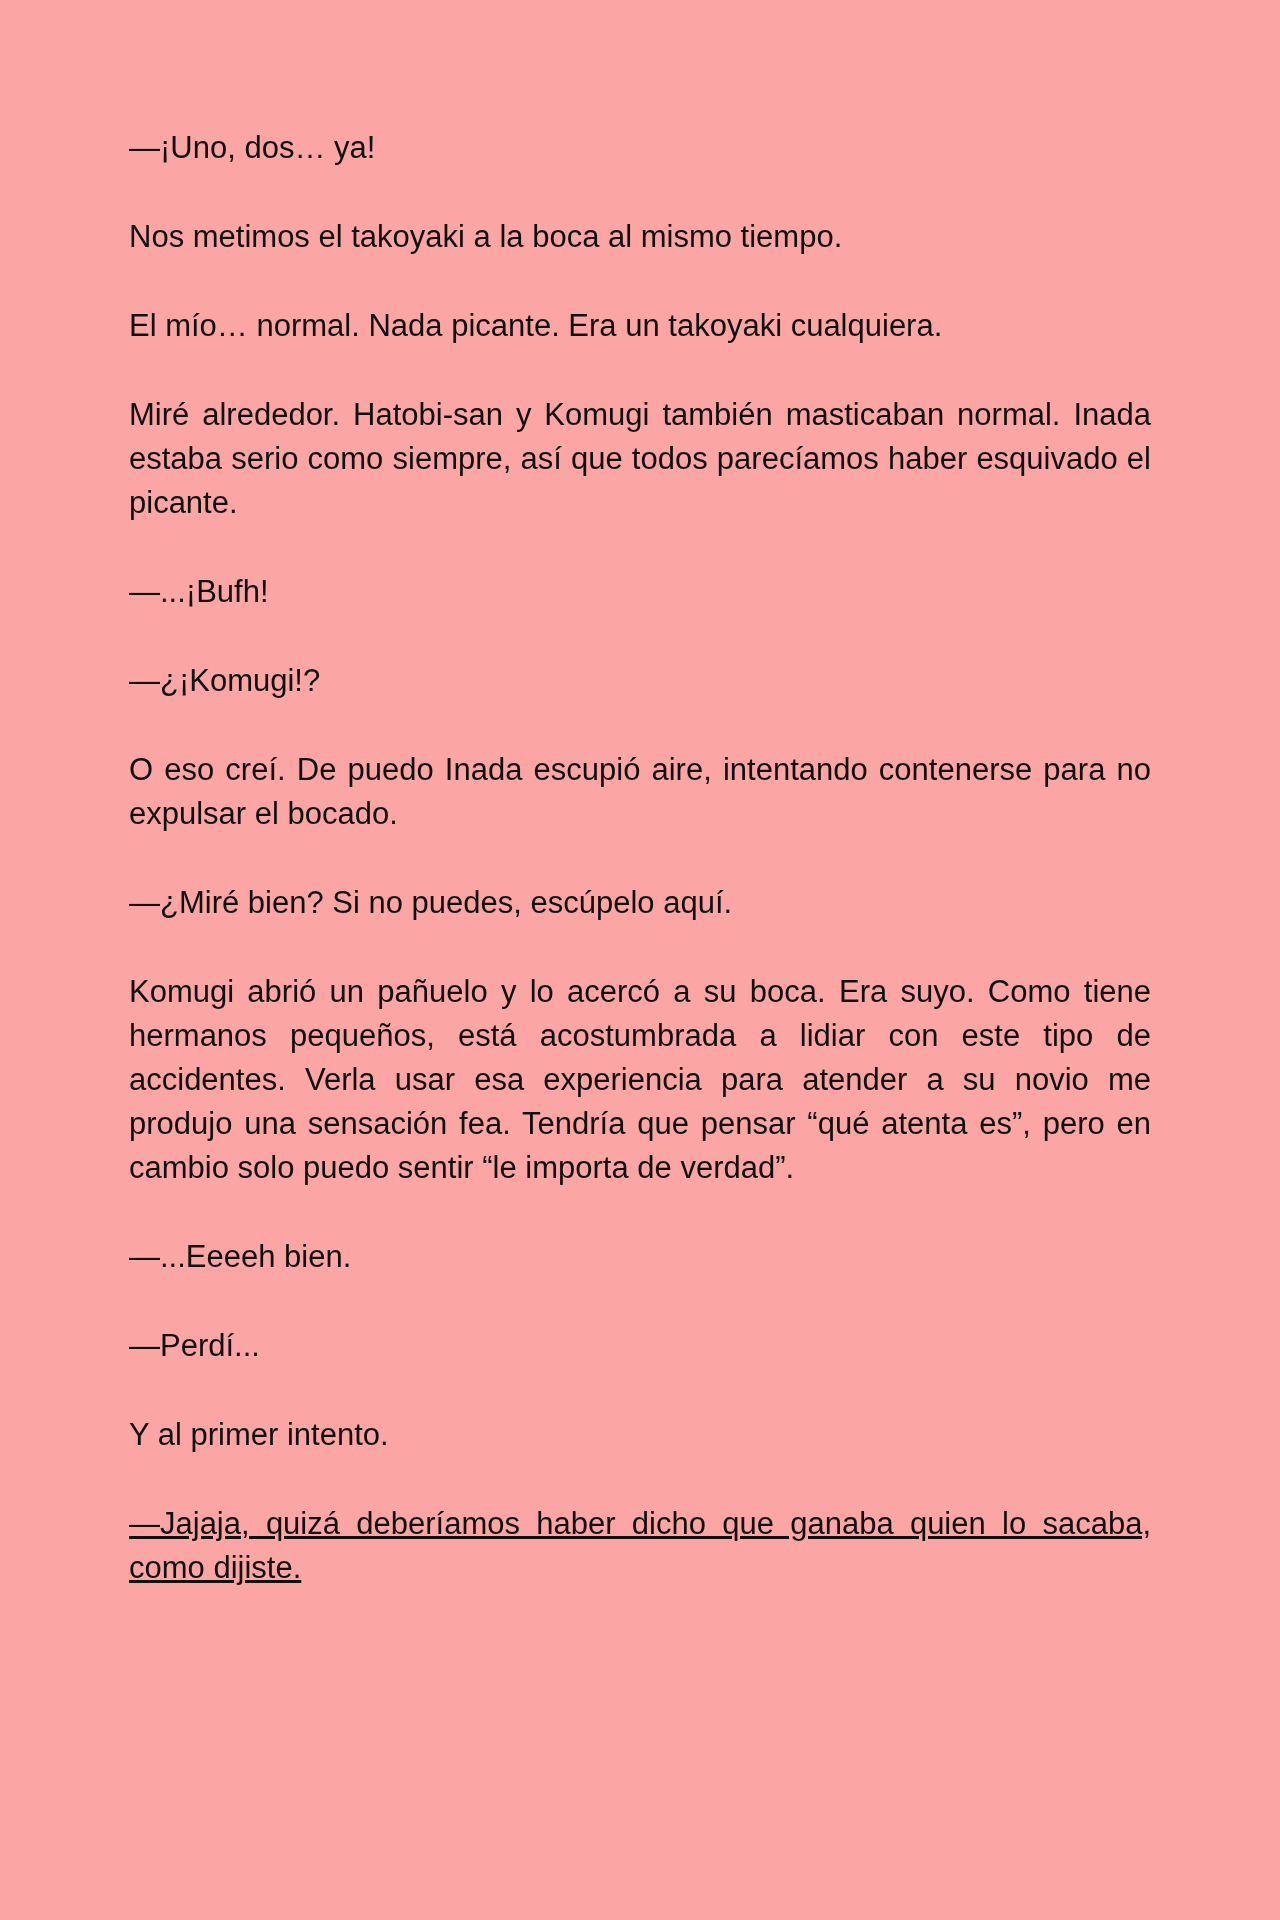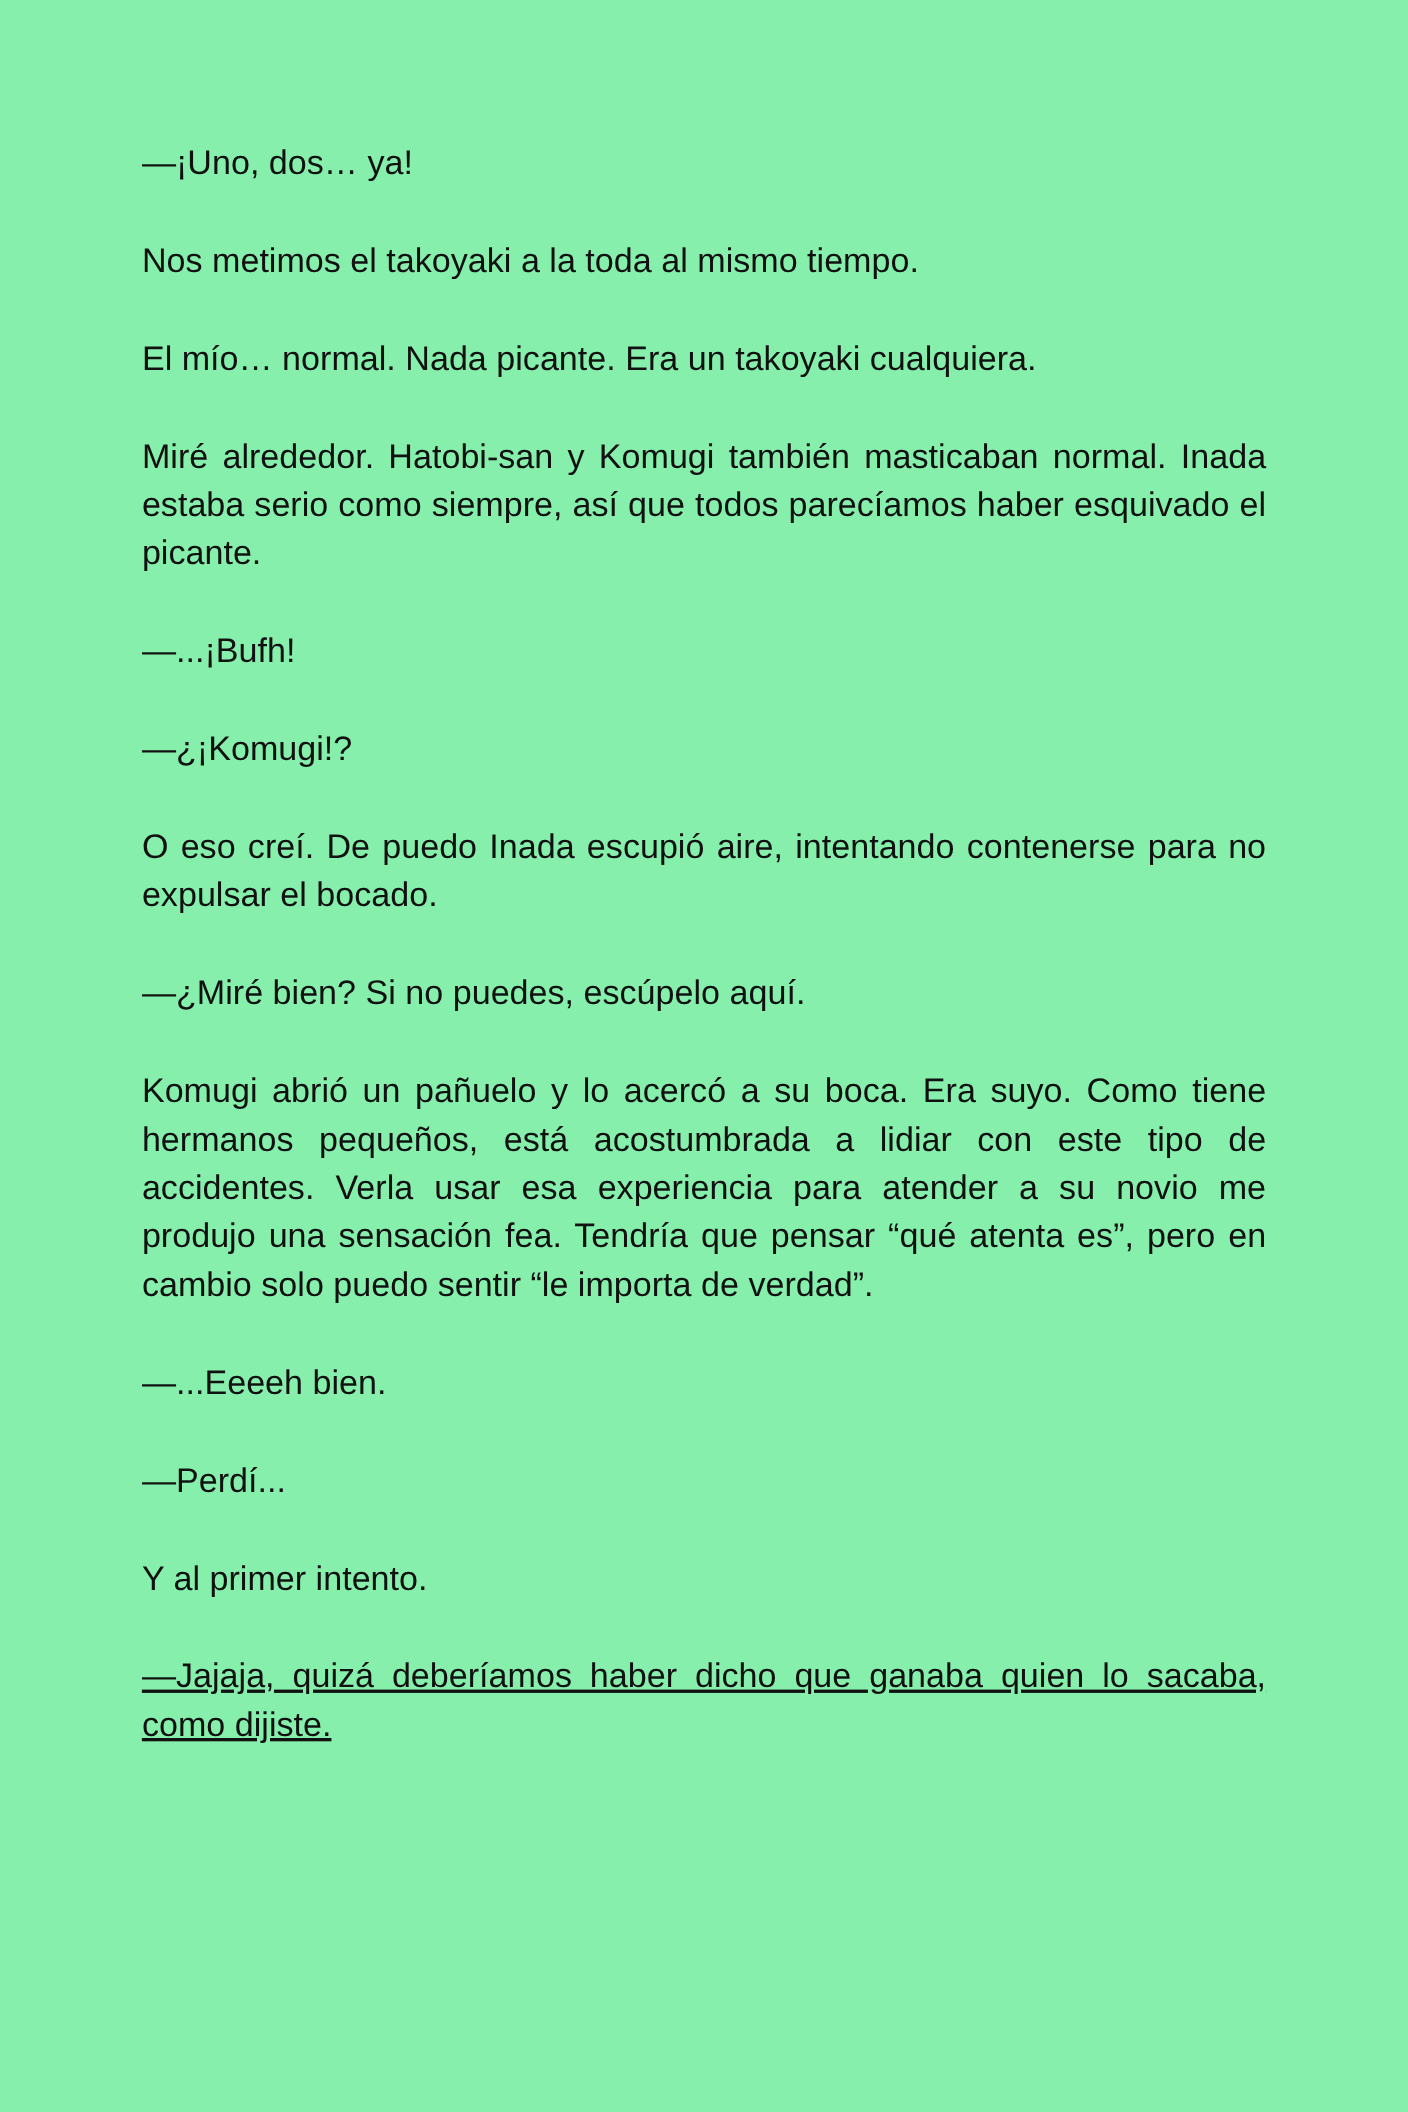--- a/index.html
+++ b/index.html
@@ -11,21 +11,21 @@
     width: 1280px;
     height: 1920px;
     overflow: hidden;
   }
   .page {
     position: relative;
     width: 1280px;
     height: 1920px;
     box-sizing: border-box;
     padding: 126px 108px 0 129px;
-    background: #86efac;
+    background: #fca5a5;
   }
   .text-column {
     width: 1022px;
     font-family: "Liberation Sans", sans-serif;
     font-size: 31px;
     line-height: 44px;
     color: #111111;
     -webkit-font-smoothing: antialiased;
   }
   .para {
@@ -35,21 +35,21 @@
     hyphens: none;
   }
   .para:last-child { margin-bottom: 0; text-decoration: underline; }
 </style>
 </head>
 <body>
 
 <div class="page">
   <div class="text-column">
     <p class="para">—¡Uno, dos… ya!</p>
-    <p class="para">Nos metimos el takoyaki a la toda al mismo tiempo.</p>
+    <p class="para">Nos metimos el takoyaki a la boca al mismo tiempo.</p>
     <p class="para">El mío… normal. Nada picante. Era un takoyaki cualquiera.</p>
     <p class="para">Miré alrededor. Hatobi-san y Komugi también masticaban normal. Inada estaba serio como siempre, así que todos parecíamos haber esquivado el picante.</p>
     <p class="para">—...¡Bufh!</p>
     <p class="para">—¿¡Komugi!?</p>
     <p class="para">O eso creí. De puedo Inada escupió aire, intentando contenerse para no expulsar el bocado.</p>
     <p class="para">—¿Miré bien? Si no puedes, escúpelo aquí.</p>
     <p class="para">Komugi abrió un pañuelo y lo acercó a su boca. Era suyo. Como tiene hermanos pequeños, está acostumbrada a lidiar con este tipo de accidentes. Verla usar esa experiencia para atender a su novio me produjo una sensación fea. Tendría que pensar “qué atenta es”, pero en cambio solo puedo sentir “le importa de verdad”.</p>
     <p class="para">—...Eeeeh bien.</p>
     <p class="para">—Perdí...</p>
     <p class="para">Y al primer intento.</p>

